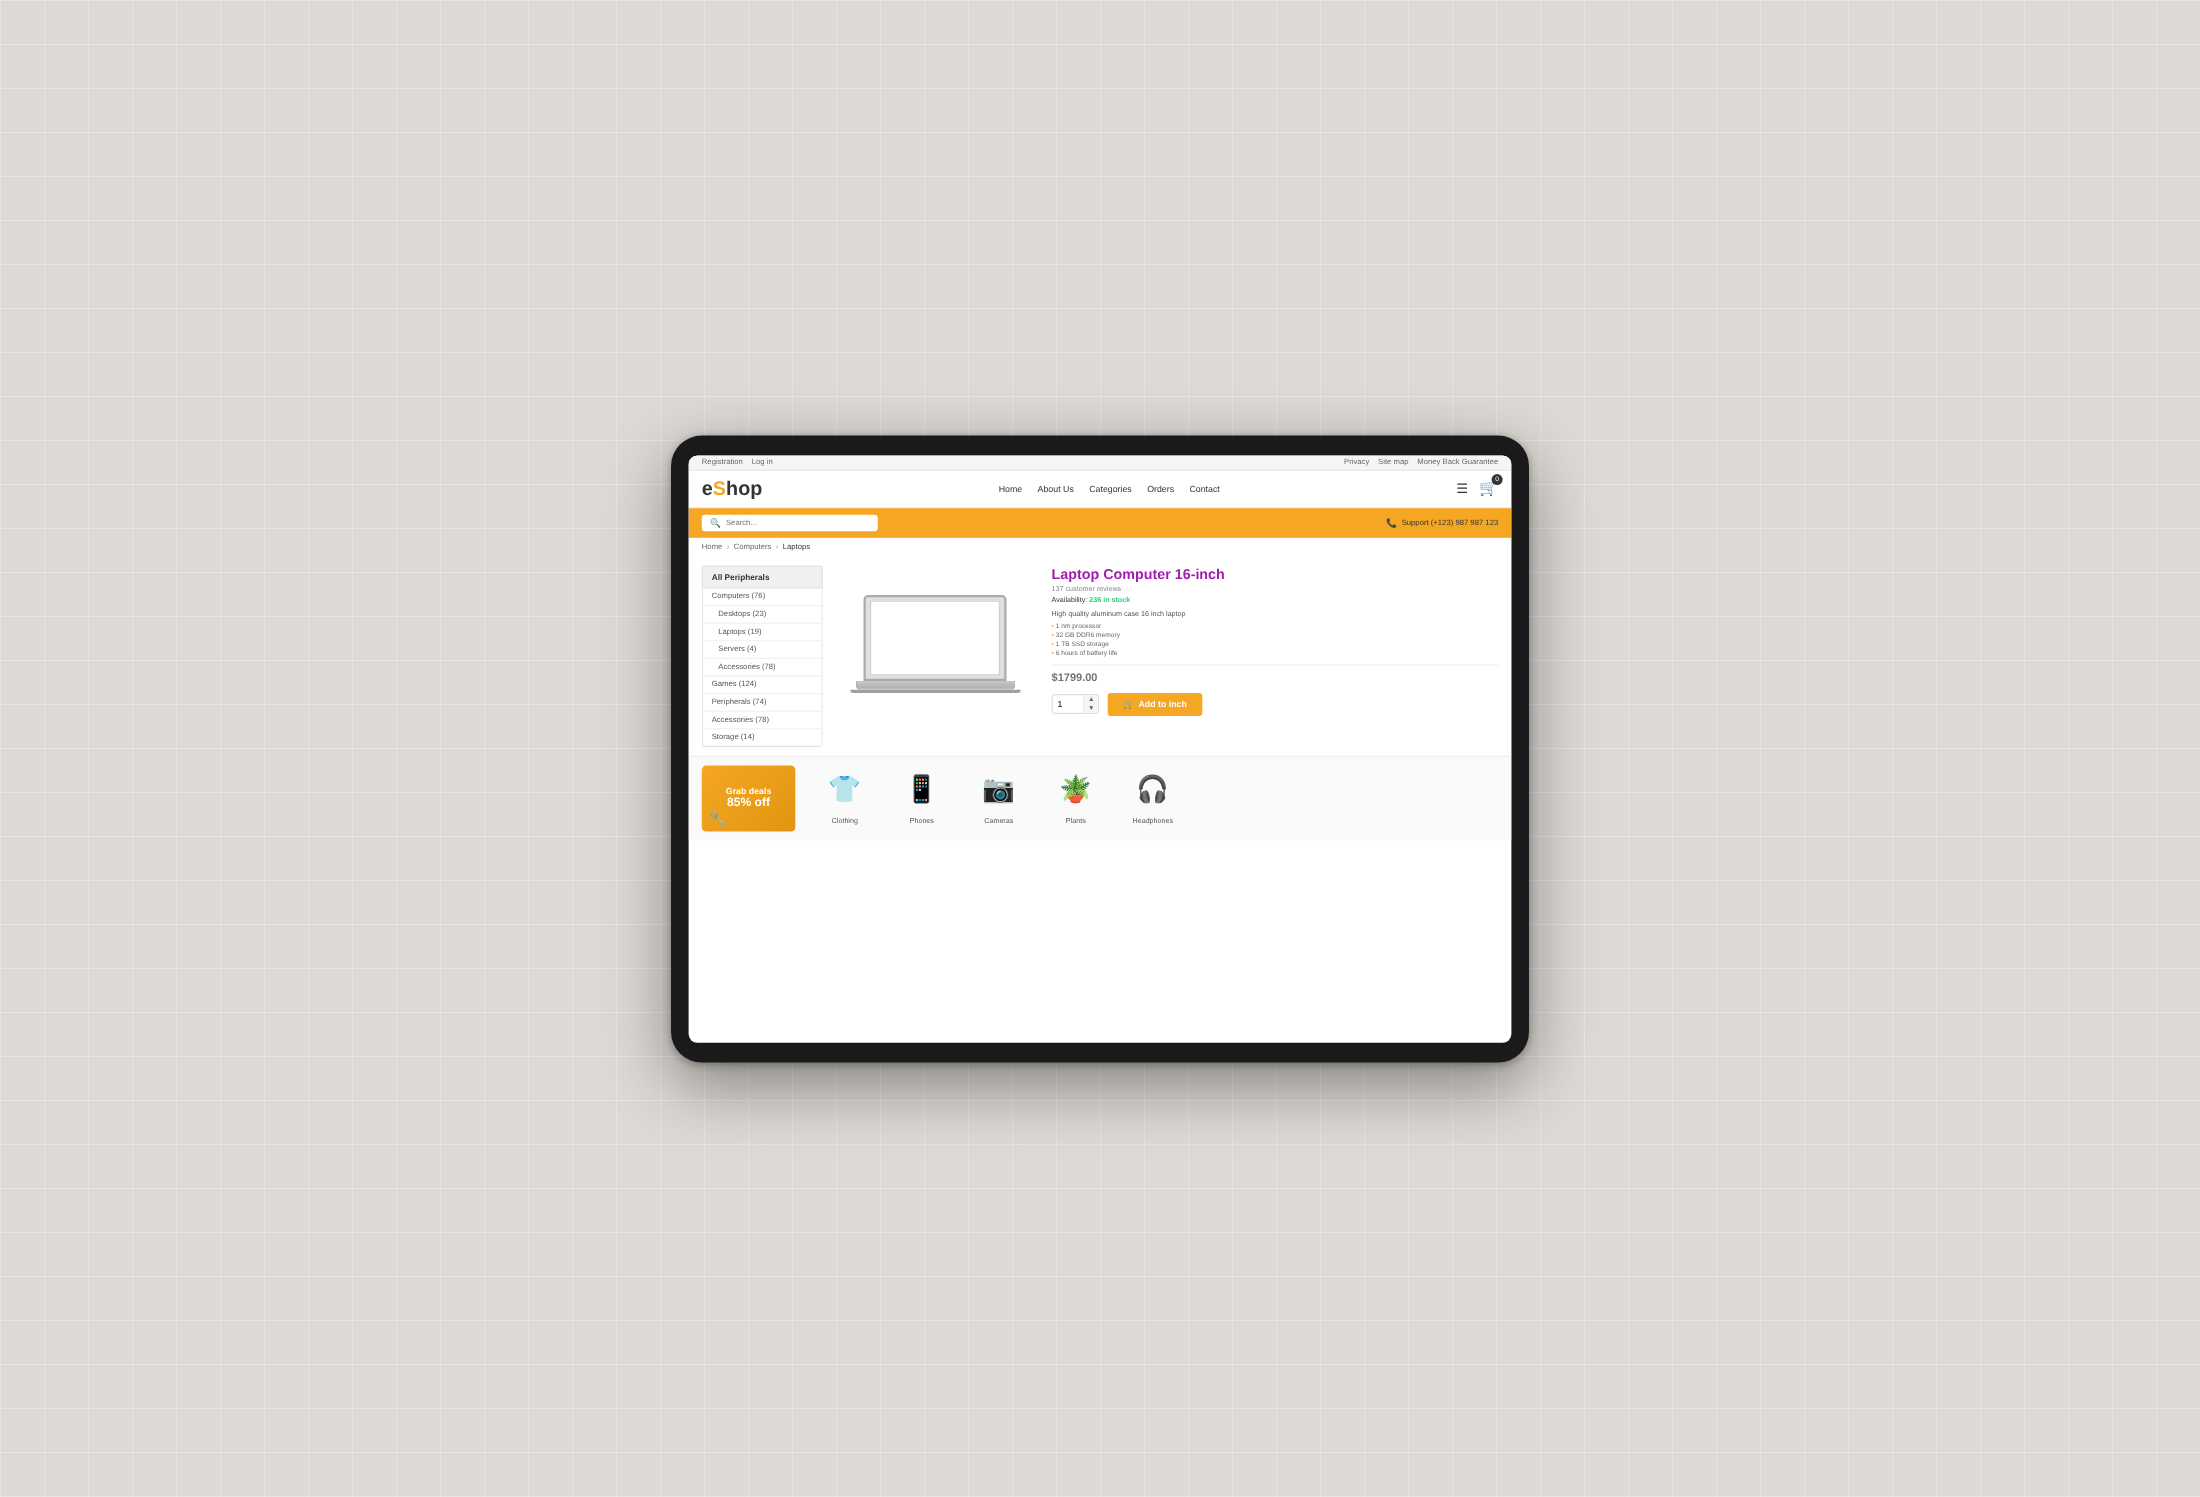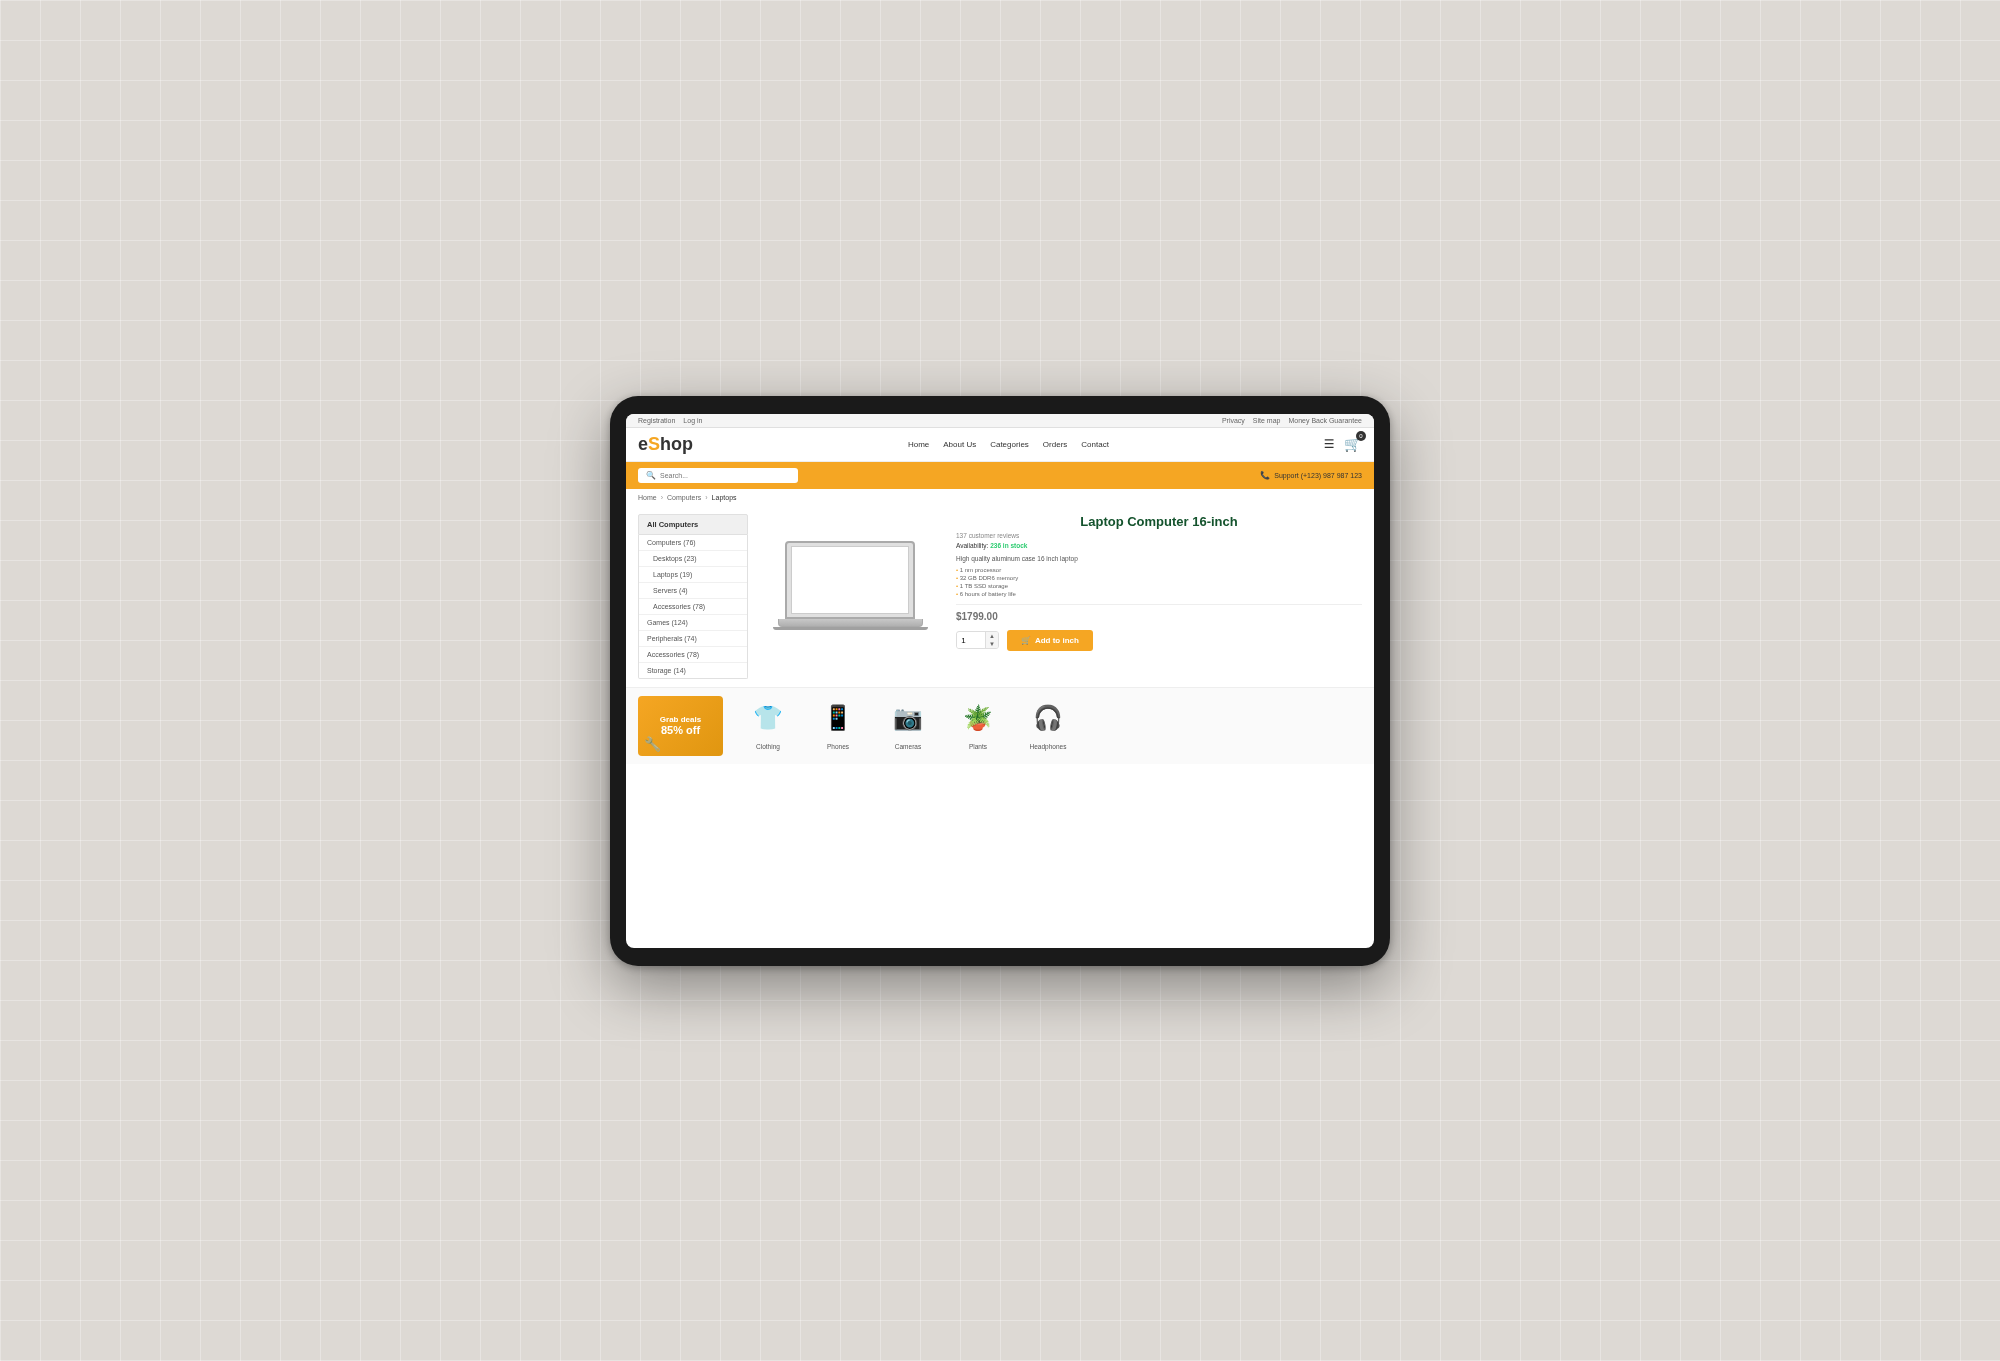--- a/index.html
+++ b/index.html
@@ -281,23 +281,22 @@
       margin: 0 auto;
     }
 
     .product-info {
       flex: 1;
     }
 
     .product-title {
       font-size: 13px;
       font-weight: bold;
-      color: #14532d;
+      color: #a21caf;
       margin-bottom: 3px;
-      text-align: center;
     }
 
     .product-reviews {
       font-size: 6.5px;
       color: #888;
       margin-bottom: 3px;
     }
 
     .availability {
       font-size: 6.5px;
@@ -534,21 +533,21 @@
           <a style="color:#666;text-decoration:none;cursor:pointer;">Home</a>
           <span class="breadcrumb-sep">›</span>
           <a style="color:#666;text-decoration:none;cursor:pointer;">Computers</a>
           <span class="breadcrumb-sep">›</span>
           <a style="color:#333;text-decoration:none;cursor:pointer;">Laptops</a>
         </div>
 
         <div class="main-content">
 
           <div class="sidebar">
-            <div class="sidebar-all-categories">All Computers</div>
+            <div class="sidebar-all-categories">All Peripherals</div>
             <div class="sidebar-menu">
               <div class="sidebar-item">Computers (76)</div>
               <div class="sidebar-item" style="padding-left:14px;">Desktops (23)</div>
               <div class="sidebar-item" style="padding-left:14px;">Laptops (19)</div>
               <div class="sidebar-item" style="padding-left:14px;">Servers (4)</div>
               <div class="sidebar-item" style="padding-left:14px;">Accessories (78)</div>
               <div class="sidebar-item">Games (124)</div>
               <div class="sidebar-item">Peripherals (74)</div>
               <div class="sidebar-item">Accessories (78)</div>
               <div class="sidebar-item">Storage (14)</div>

